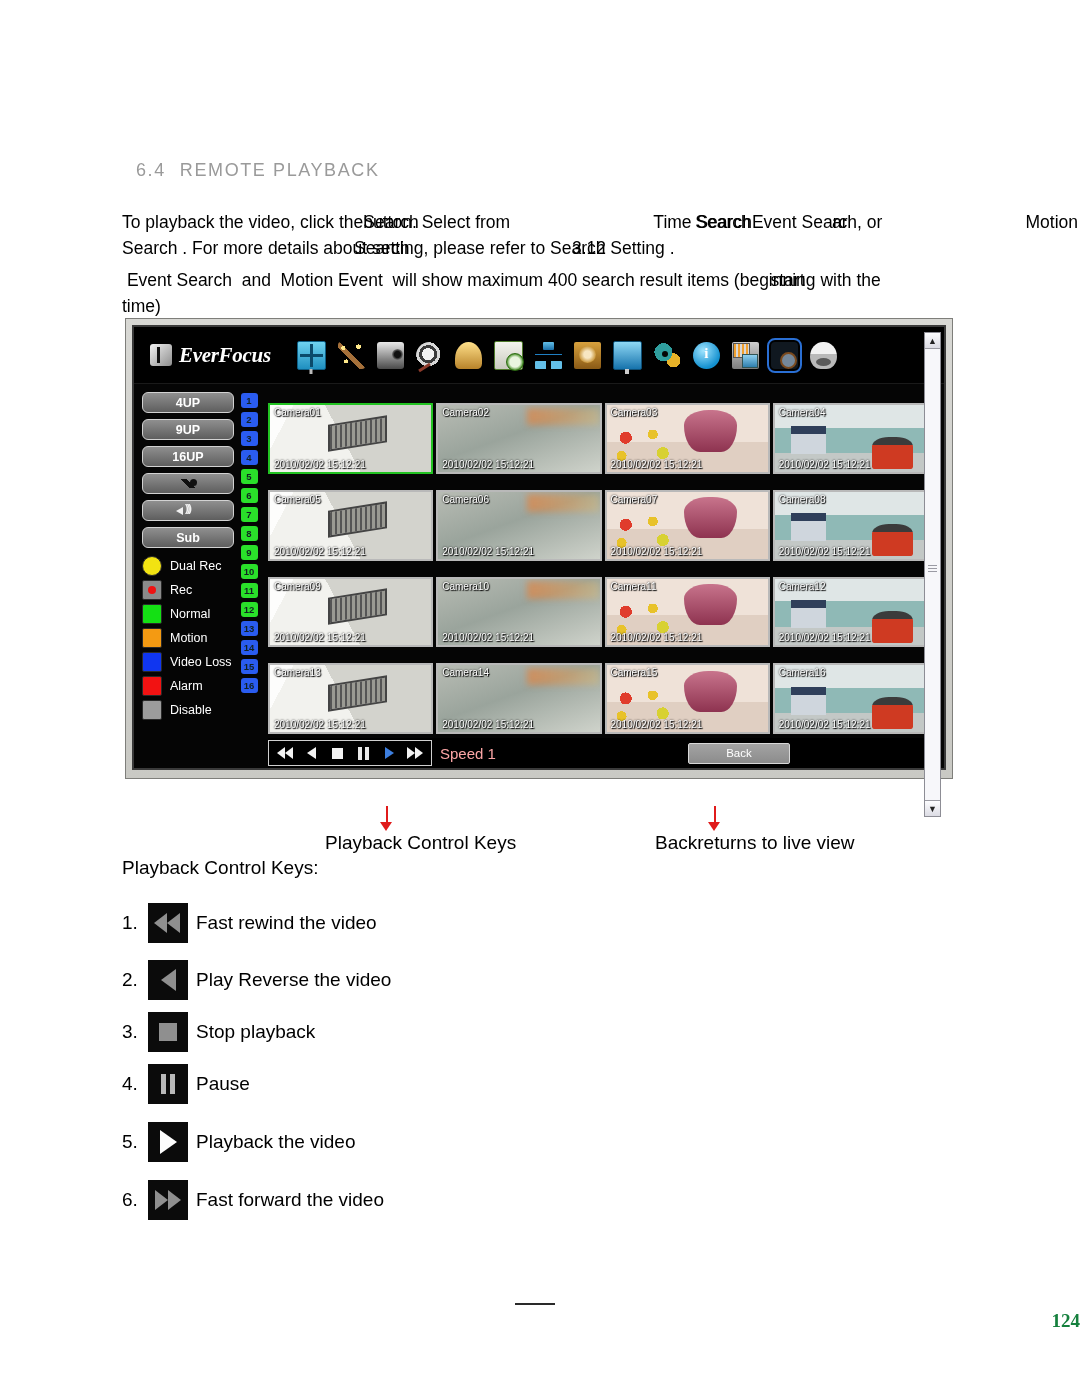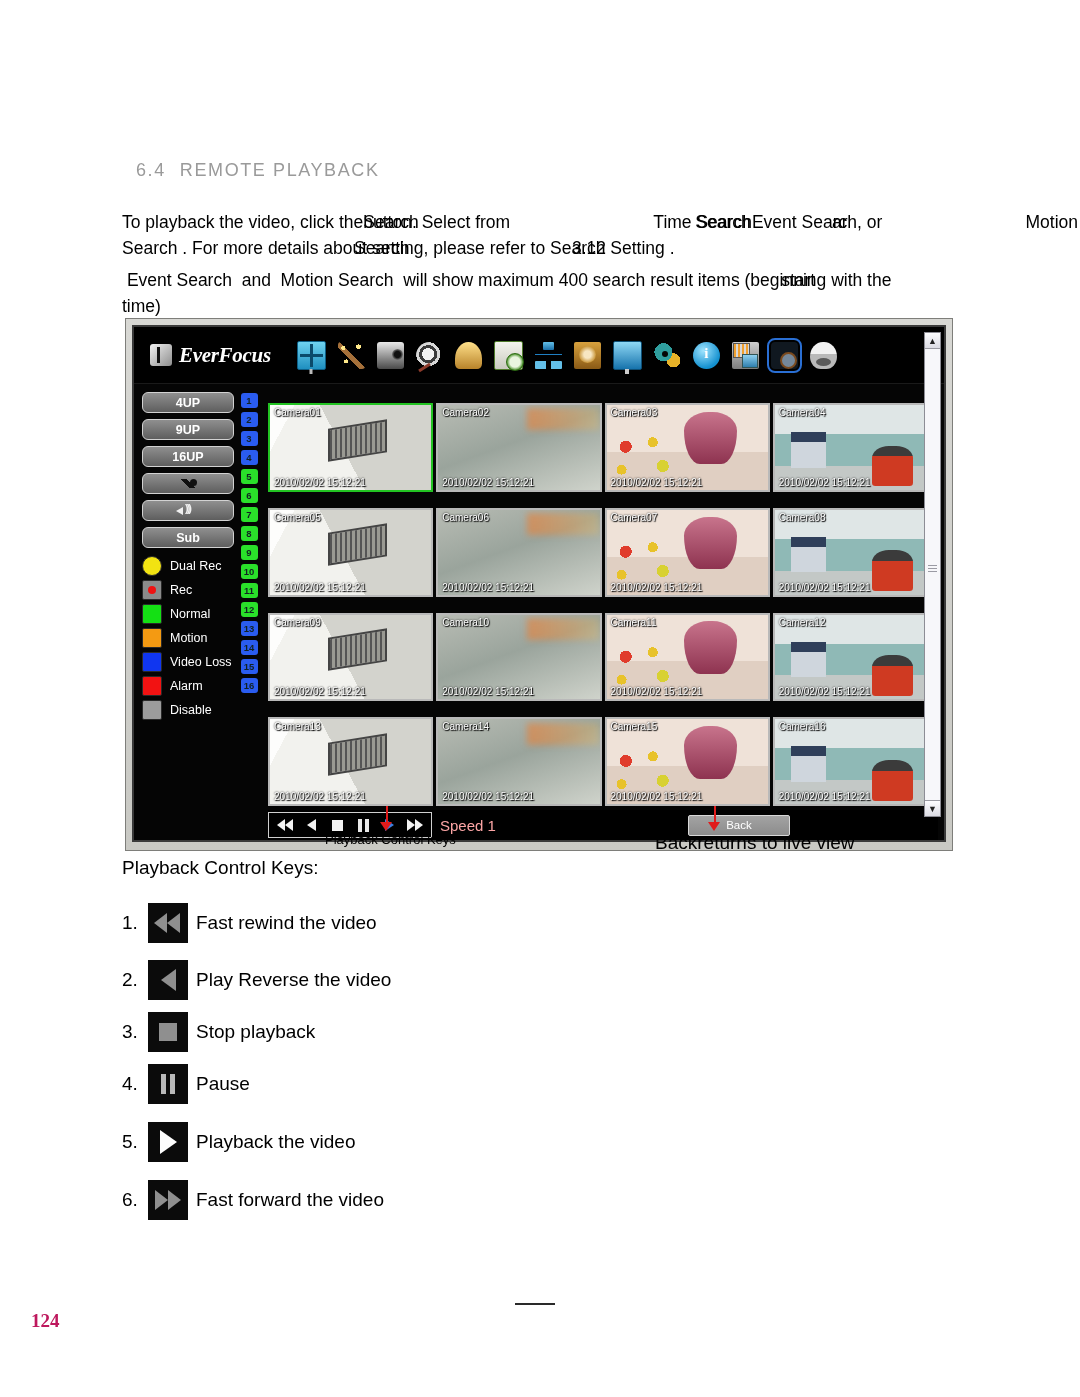--- a/index.html
+++ b/index.html
@@ -31,21 +31,21 @@
   
   .ovl{position:relative;display:inline-block;white-space:nowrap;}
   .ovl > .under{visibility:visible;}
   .ovl > .over{position:absolute;left:0;top:0;white-space:nowrap;}
 
   .just{display:flex;justify-content:space-between;}
   .nw{white-space:nowrap;}
 
   
   .dvr-window{
-    position:absolute;left:125px;top:318px;width:828px;height:533px;
+    position:absolute;left:125px;top:318px;width:828px;height:461px;
     background:linear-gradient(180deg,#d8d8d4 0%,#c9c9c4 100%);
     border:1px solid #7e7e7a;
     box-sizing:border-box;
     padding:6px 6px 8px 6px;
   }
   .dvr-inner{
     position:relative;width:100%;height:100%;
     background:#050505;
     border:2px solid #3a3a3a;
     box-sizing:border-box;
@@ -394,21 +394,21 @@
   }
 
   
   .callout{position:absolute;font-size:15px;color:#000;white-space:nowrap;}
   .arrow{position:absolute;width:0;height:0;border-style:solid;}
   .arrow.head{
     border-width:9px 6px 0 6px;border-color:#e01b1b transparent transparent transparent;
   }
   .arrow-line{position:absolute;width:2px;background:#e01b1b;}
 
-  .co1{left:325px;top:832px;font-size:13px;}
+  .co1{left:325px;top:832px;font-size:19px;}
   .co2{left:655px;top:832px;font-size:19px;}
   .co2 .b{font-weight:400;}
 
   
   .list-title{position:absolute;left:122px;top:857px;font-size:19px;}
   .key-row{position:absolute;left:122px;display:flex;align-items:center;font-size:19px;}
   .key-num{width:26px;}
   .key-icon{
     width:40px;height:40px;background:#0b0b0b;margin-right:8px;
     display:flex;align-items:center;justify-content:center;flex:none;
@@ -425,22 +425,22 @@
   .dd-l{display:flex;margin-left:-3px;}
   .dd-l .g-tri-l{border-width:10px 13px 10px 0;}
   .dd-r{display:flex;}
   .dd-r .g-tri-r{border-width:10px 0 10px 13px;}
 
   
   .footer-rule{
     position:absolute;left:515px;top:1303px;width:40px;height:2px;background:#2a2a2a;
   }
   .page-num{
-    position:absolute;left:0;right:0;top:1310px;text-align:left;
-    font-size:19px;font-weight:bold;font-family:"Liberation Serif",serif;color:#be185d;margin-left:31px;
+    position:absolute;left:0;right:0;top:1310px;text-align:right;
+    font-size:19px;font-weight:bold;font-family:"Liberation Serif",serif;color:#15803d;margin-left:31px;
   }
 </style>
 </head>
 <body>
 
 <div class="page">
 
   <div class="section-heading">
     <span class="num">6.4</span><span>REMOTE PLAYBACK</span>
   </div>
@@ -451,21 +451,21 @@
       <span class="nw"><span class="ovl"><span class="under">Time Search</span><span class="over" style="left:42px">Search</span></span><span class="ovl"><span class="under">Event Search</span><span class="over" style="left:80px">ar</span></span><span>, or</span></span>
       <span class="nw">Motion</span>
     </div>
     <div class="just" style="margin-top:1px">
       <span class="nw"><span class="ovl"><span class="under">Search .  For more details about</span><span class="over" style="left:232px">Search</span></span>&nbsp;<span class="ovl"><span class="under">setting, please refer to</span><span class="over" style="left:200px">3.12</span></span>&nbsp;<span>Search Setting .</span></span>
     </div>
   </div>
 
   <div class="para p2">
     <div class="just">
-      <span class="nw">&nbsp;<span>Event Search</span>&nbsp; <span>and</span>&nbsp; <span>Motion Search</span>&nbsp; <span class="ovl"><span class="under">will show maximum 400 search result items (beginning with the</span><span class="over" style="left:378px">start</span></span></span>
+      <span class="nw">&nbsp;<span>Event Search</span>&nbsp; <span>and</span>&nbsp; <span>Motion Event</span>&nbsp; <span class="ovl"><span class="under">will show maximum 400 search result items (beginning with the</span><span class="over" style="left:378px">start</span></span></span>
     </div>
     <div style="margin-top:1px">time)</div>
   </div>
 
   <div class="dvr-window">
     <div class="dvr-inner">
 
       <div class="toolbar">
         <div class="logo">
           <span class="logo-mark"></span>

